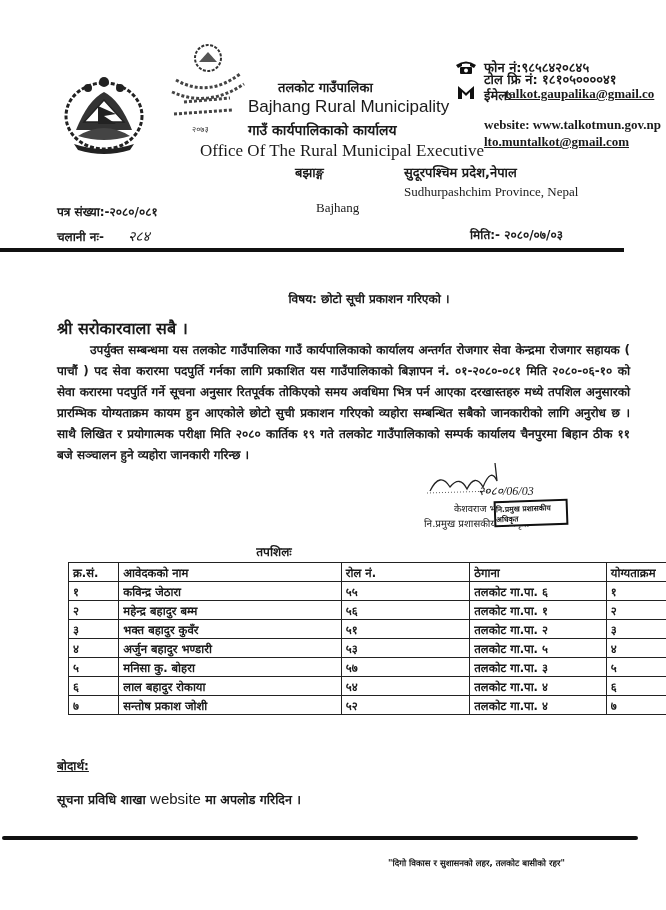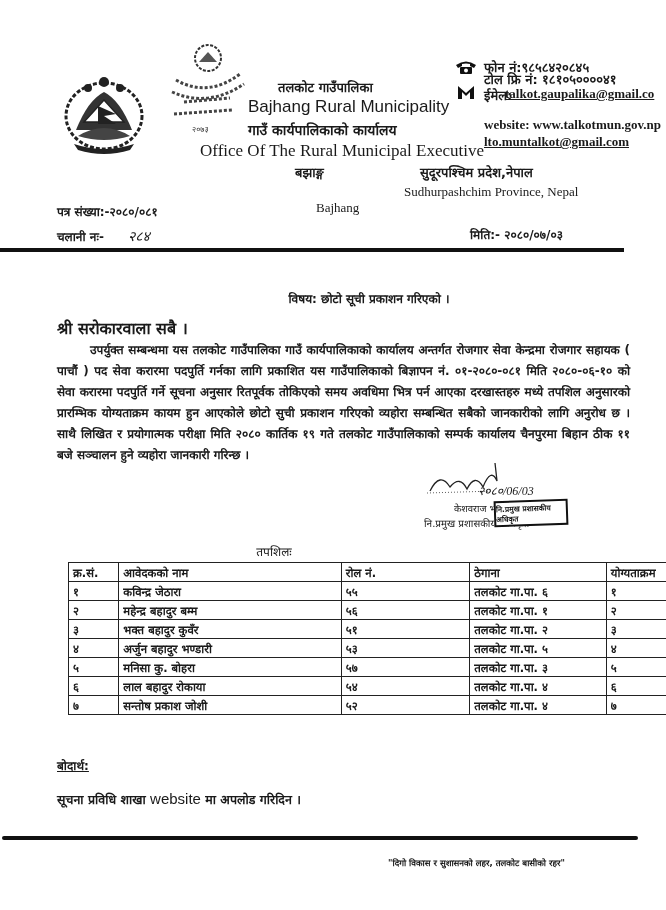--- a/index.html
+++ b/index.html
@@ -13,21 +13,21 @@
     
     #emblem { left: 58px; top: 70px; width: 92px; height: 90px; }
     
     #seal { left: 168px; top: 40px; width: 80px; height: 100px; }
 
     .hdr-np1 { left: 278px; top: 78px; font-size: 13px; font-weight: bold; }
     .hdr-en1 { left: 248px; top: 97px; font-size: 17px; font-family: "Liberation Sans", sans-serif; }
     .hdr-np2 { left: 248px; top: 120px; font-size: 14px; font-weight: bold; }
     .hdr-en2 { left: 200px; top: 141px; font-size: 17px; }
     .hdr-dist-np { left: 295px; top: 163px; font-size: 13px; font-weight: bold; }
-    .hdr-prov-np { left: 420px; top: 163px; font-size: 13px; font-weight: bold; }
+    .hdr-prov-np { left: 404px; top: 163px; font-size: 13px; font-weight: bold; }
     .hdr-dist-en { left: 316px; top: 184px; font-size: 13px; margin-top: 16px; }
     .hdr-prov-en { left: 404px; top: 184px; font-size: 13px; text-align: center; }
 
     
     .contact { font-size: 13px; font-weight: bold; }
     .c-phone { left: 484px; top: 58px; }
     .c-toll { left: 484px; top: 70px; }
     .c-email-label { left: 484px; top: 86px; }
     .c-email1 { left: 505px; top: 86px; text-decoration: underline; }
     .c-email2 { left: 484px; top: 102px; text-decoration: underline; margin-top: 32px; }
@@ -54,21 +54,21 @@
     }
 
     
     #signature { left: 425px; top: 461px; width: 120px; height: 40px; }
     .sig-name { left: 454px; top: 502px; font-size: 9.5px; }
     .sig-title { left: 424px; top: 516px; font-size: 10px; }
     #stamp { left: 494px; top: 500px; width: 70px; height: 22px; border: 2px solid #111; background: #fff;
              font-size: 7.5px; font-weight: bold; display: flex; align-items: center; justify-content: center; transform: rotate(-2deg); }
     .sig-date { left: 478px; top: 482px; font-size: 12px; font-style: italic; font-family: Liberation Serif, serif; }
 
-    .table-title { left: 0; width: 548px; top: 543px; text-align: center; font-size: 12px; font-weight: normal; }
+    .table-title { left: 0; width: 548px; top: 543px; text-align: center; font-size: 12px; font-weight: bold; }
 
     table.list {
       position: absolute; left: 68px; top: 562px; width: 654px;
       border-collapse: collapse; font-size: 11.5px; font-weight: bold;
     }
     table.list td, table.list th {
       border: 1.5px solid #222; height: 18px; padding: 0 4px; text-align: left; font-weight: bold;
     }
     table.list col.c1 { width: 38px; }
     table.list col.c2 { width: 168px; }

